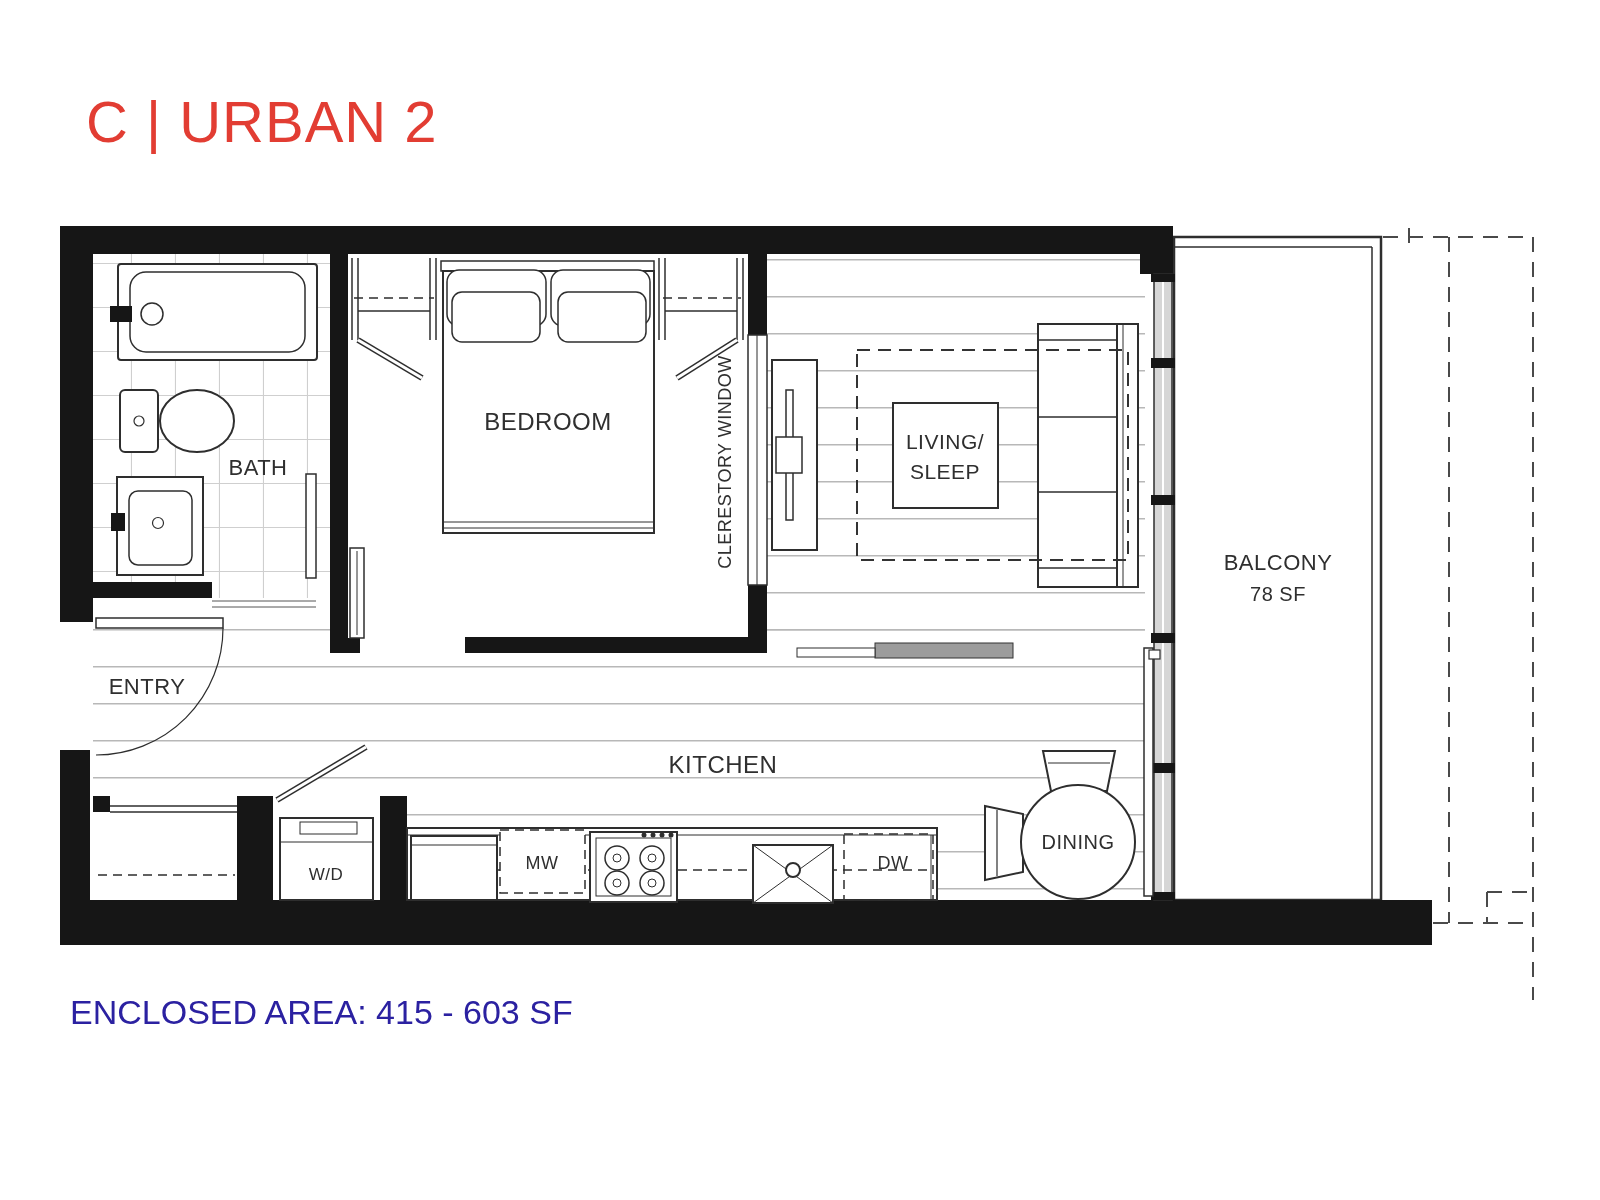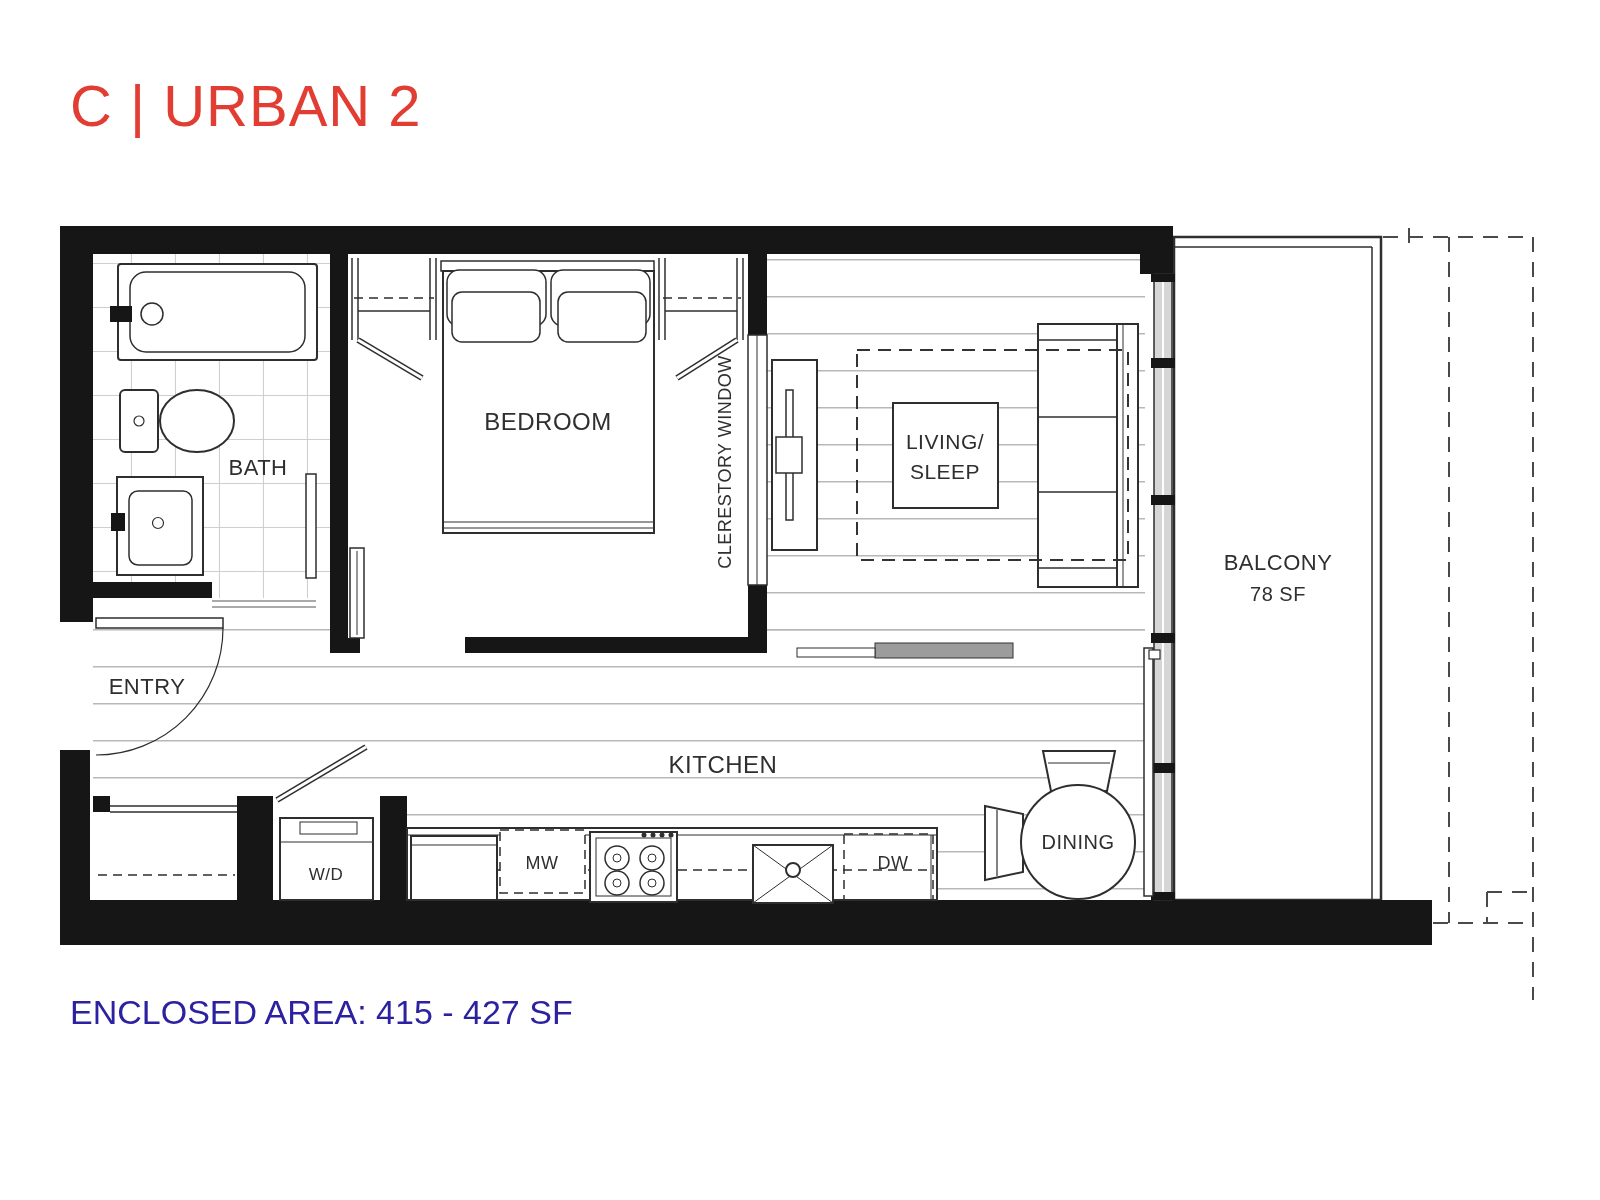--- a/index.html
+++ b/index.html
@@ -1,18 +1,18 @@
 <!DOCTYPE html>
 <html style="--color-title: #e23d33; --color-footer: #2b21a1; --color-wall: #161616; --color-plank: #b8b8b8; --color-tile: #cfcfcf; --color-glass: #d6d6d6;"><head>
 <meta charset="utf-8">
 <style>
   html,body{margin:0;padding:0;background:#ffffff;}
   #canvas{position:relative;width:1600px;height:1200px;background:#ffffff;overflow:hidden;
           font-family:"Liberation Sans",sans-serif;}
-  #plan-title{position:absolute;left:70px;top:72px;margin:0;font-size:58px;font-weight:400;
+  #plan-title{position:absolute;left:70px;top:72px;margin:16px;font-size:58px;font-weight:400;
               letter-spacing:1px;color:var(--color-title,#e23d33);}
   #footer-area{position:absolute;left:70px;top:993px;font-size:34px;font-weight:400;
                color:var(--color-footer,#2b21a1);}
   svg text{font-family:"Liberation Sans",sans-serif;fill:#2f2f2f;text-anchor:middle;
            letter-spacing:0.5px;}
   .t24{font-size:24px;} .t22{font-size:22px;} .t21{font-size:21px;} .t20{font-size:20px;}
   .t18{font-size:18px;} .t17{font-size:17px;}
   .wall{fill:var(--color-wall,#161616);stroke:none;}
   .ln{stroke:#2e2e2e;fill:none;}
   .fix{fill:#ffffff;stroke:#2e2e2e;}
@@ -224,14 +224,14 @@
       <line x1="98" y1="875" x2="235" y2="875" class="dash" stroke-width="1.5"></line>
       <rect class="fix" x="280" y="818" width="93" height="82" stroke-width="2"></rect>
       <line x1="280" y1="842" x2="373" y2="842" class="ln" stroke-width="1"></line>
       <rect class="fix" x="300" y="822" width="57" height="12" stroke-width="1"></rect>
       <text x="326" y="880" class="t17">W/D</text>
       <line x1="277" y1="800" x2="366" y2="747" stroke="#2e2e2e" stroke-width="6"></line>
       <line x1="277" y1="800" x2="366" y2="747" stroke="#ffffff" stroke-width="3"></line>
     </g>
   </svg>
 
-  <div id="footer-area">ENCLOSED AREA: 415 - 427 SF</div>
+  <div id="footer-area">ENCLOSED AREA: 415 - 603 SF</div>
 </div>
 
 </body></html>

